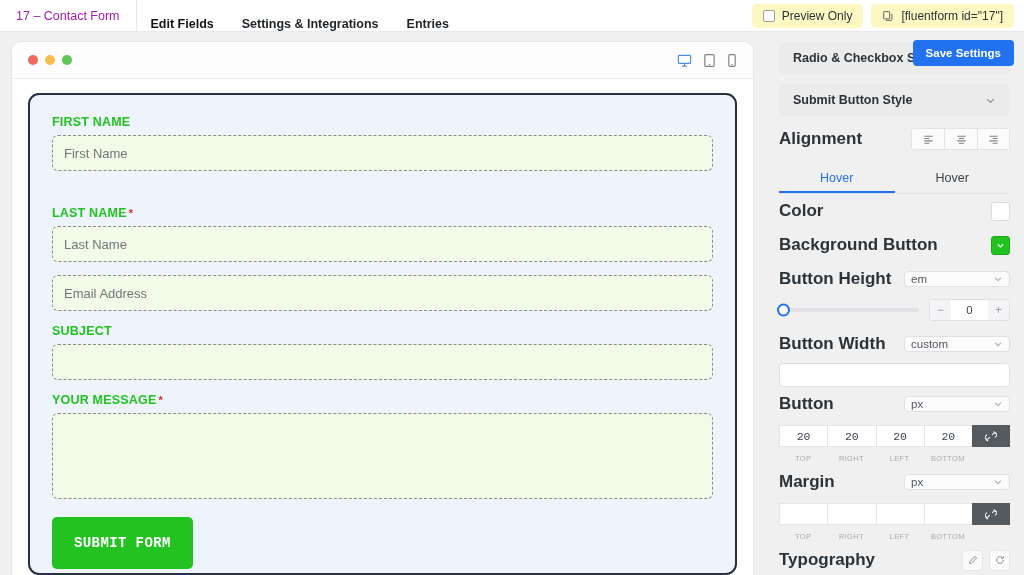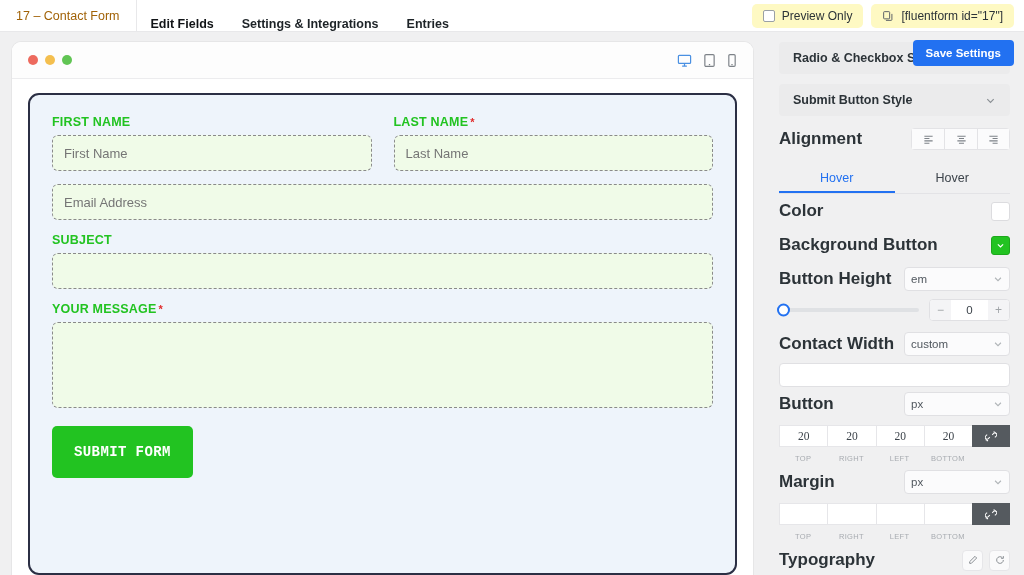--- a/index.html
+++ b/index.html
@@ -15,21 +15,21 @@
   .topbar {
     height: 32px; min-height: 32px;
     background: #ffffff;
     display: flex; align-items: stretch;
     border-bottom: 1px solid #e8e8ea;
     position: relative; z-index: 5;
   }
   .form-title {
     display: flex; align-items: center;
     padding: 0 16px;
-    font-size: 12.5px; color: #a16207;
+    font-size: 12.5px; color: #a21caf;
     border-right: 1px solid #e8e8ea;
     white-space: nowrap;
   }
   .tabs { display: flex; align-items: stretch; }
   .tab {
     display: flex; align-items: flex-end;
     padding: 0 14px;
     font-size: 12.5px; font-weight: bold; color: #1d2327;
     white-space: nowrap; cursor: pointer;
   }
@@ -83,21 +83,21 @@
 
   .browser-body { flex: 1; padding: 14px 16px 0 16px; overflow: hidden; }
 
   .fform {
     border: 2px solid #2b2f44;
     border-radius: 11px;
     background: #eef4fb;
     padding: 20px 22px 22px 22px;
     height: 100%;
   }
-  .row { display: flex; gap: 22px; }
+  .row { display: flex; gap: 22px; flex-direction: column; }
   .col { flex: 1; min-width: 0; }
   .fgroup { margin-bottom: 13px; }
   .flabel {
     display: block; font-size: 12.5px; font-weight: bold;
     color: #22c321; letter-spacing: .2px;
     margin-bottom: 6px; text-transform: uppercase;
   }
   .req { color: #e02b2b; font-size: 11px; margin-left: 2px; }
   .finput {
     display: block; width: 100%;
@@ -182,21 +182,21 @@
   .swatch {
     width: 19px; height: 19px; border-radius: 3px;
     border: 1px solid #dcdcdf; background: #fff;
     display:flex; align-items:center; justify-content:center;
     cursor: pointer;
   }
   .swatch.green { background: #22c321; border-color: #1da81c; }
   .swatch .sc { color: #fff; font-size: 9px; line-height: 1; }
 
   .select {
-    width: 81px; height: 24px;
+    width: 81px; height: 16px;
     background: #fbfbfc; border: 1px solid #e0e0e3; border-radius: 4px;
     display: flex; align-items: center; padding: 0 6px;
     font-size: 11.5px; color: #50575e; cursor: pointer;
   }
   .select.wide { width: 106px; }
   .select .sv { overflow: hidden; white-space: nowrap; }
   .select .chev { margin-left: auto; color: #b0b4b8; font-size: 10px; }
 
   .slider-row { display: flex; align-items: center; gap: 10px; padding: 3px 0 6px 0; }
   .track {
@@ -229,21 +229,21 @@
     margin-top: 2px; padding: 0 8px; font-size: 11.5px; color: #3c434a;
     font-family: "Liberation Sans", sans-serif;
   }
 
   .quad { display: flex; margin-top: 4px; }
   .quad .cell { flex: 1; text-align: center; }
   .quad .qin {
     width: 100%; height: 22px; background: #fff;
     border: 1px solid #e6e6e9; border-right: none;
     font-size: 11.5px; color: #3c434a; text-align: center;
-    font-family: Liberation Serif, serif;
+    font-family: Liberation Mono, monospace;
   }
   .quad .cap { font-size: 7.5px; color: #a7abb0; margin-top: 2px; letter-spacing: .3px; }
   .quad .link-btn {
     width: 38px; height: 22px; background: #555a5f;
     border: 1px solid #555a5f;
     display: flex; align-items: center; justify-content: center;
     cursor: pointer;
   }
 
   .iconbtn {
@@ -443,21 +443,21 @@
               <span class="knob"></span>
             </span>
             <span class="stepper">
               <span class="sbtn">−</span>
               <span class="sval">0</span>
               <span class="sbtn">+</span>
             </span>
           </div>
 
           <div class="srow">
-            <span class="lbl">Contact Width</span>
+            <span class="lbl">Button Width</span>
             <span class="ctl">
               <span class="select wide">
                 <span class="sv">custom</span>
                 <svg class="chev" width="10" height="10" viewBox="0 0 12 12" fill="none" stroke="#b0b4b8" stroke-width="1.3">
                     <path d="M2.5 4.5 6 8l3.5-3.5"></path>
                   </svg>
               </span>
             </span>
           </div>
           <input class="text-input" type="text" placeholder="" style="">

